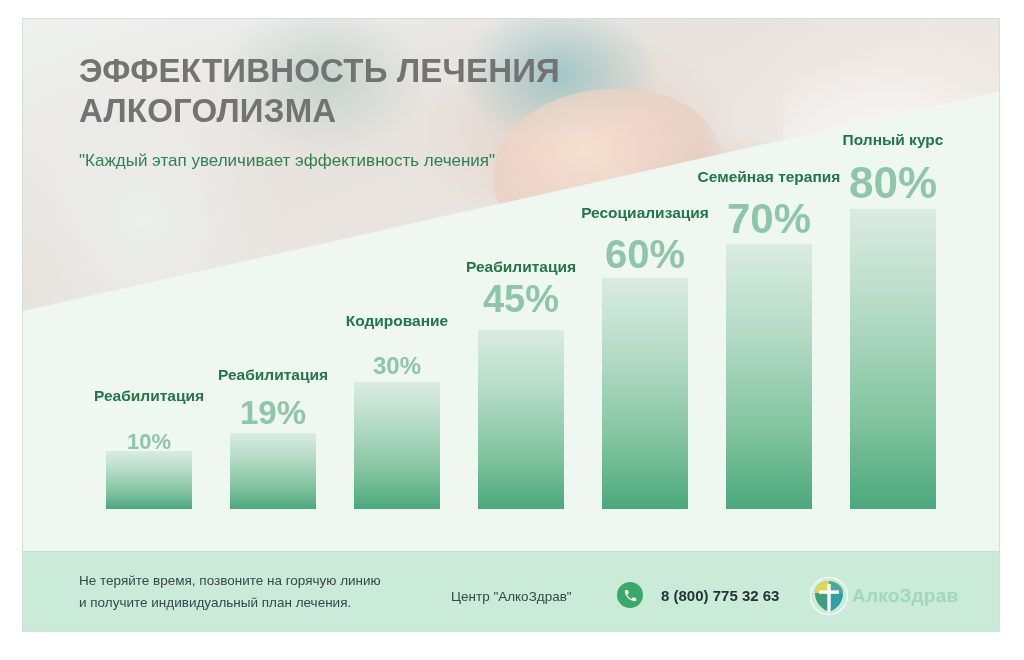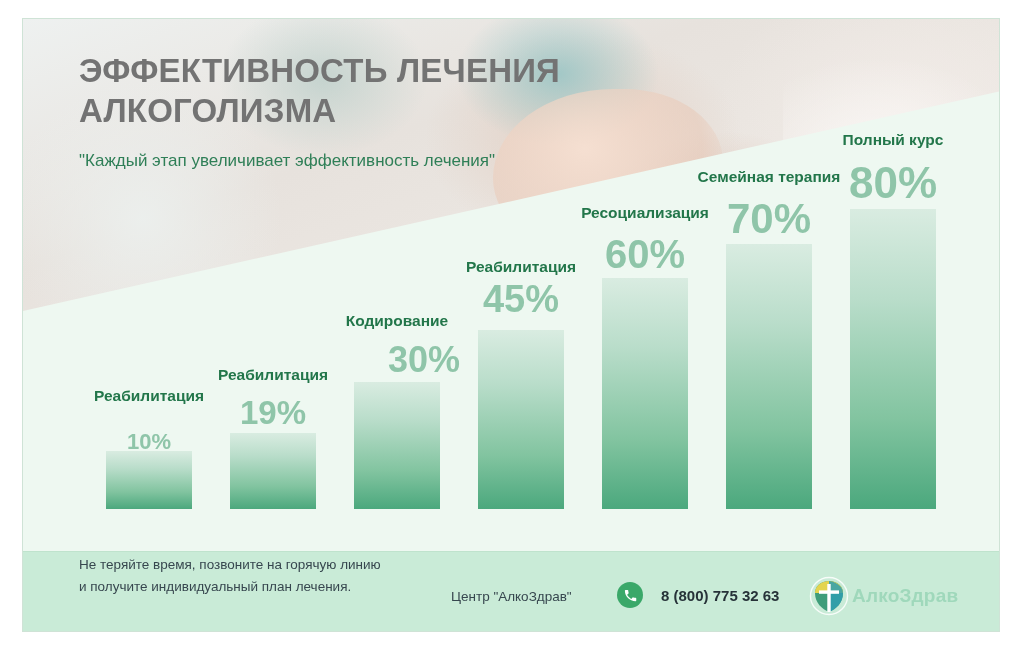--- a/index.html
+++ b/index.html
@@ -108,21 +108,21 @@
   }
 
   
   .footer{
     position:absolute; left:0; bottom:0;
     width:100%; height:79px;
     background:#c9ebd7;
     border-top:1px solid #bfe3cd;
   }
   .footer-note{
-    position:absolute; left:56px; top:2px;
+    position:absolute; left:56px; top:18px;
     color:#37474f;
     font-size:13.5px; line-height:1.65;
     white-space:pre-line;
   }
   .center-name{
     position:absolute; left:428px; top:37px;
     color:#37474f; font-size:13.5px;
     white-space:nowrap;
   }
   .phone-wrap{
@@ -170,21 +170,21 @@
         <div class="value-label" style="font-size: 22px; bottom: 56px;">10%</div>
         <div class="stage-label" style="bottom: 104.5px; transform: translateX(-50%);">Реабилитация</div>
       </div>
       <div class="bar-group" style="left: 207px; width: 86px; bottom: 122px; height: 75.75px;">
         <div class="bar" style="height: 75.75px; bottom: 0px;"></div>
         <div class="value-label" style="font-size: 33px; bottom: 79.75px;">19%</div>
         <div class="stage-label" style="bottom: 124.75px; transform: translateX(-50%);">Реабилитация</div>
       </div>
       <div class="bar-group" style="left: 331px; width: 86px; bottom: 122px; height: 127.5px;">
         <div class="bar" style="height: 127.5px; bottom: 0px;"></div>
-        <div class="value-label" style="font-size: 36px; bottom: 131.5px; margin-left: 27px;">30%</div>
+        <div class="value-label" style="font-size: 24px; bottom: 131.5px;">30%</div>
         <div class="stage-label" style="bottom: 179.5px; transform: translateX(-50%);">Кодирование</div>
       </div>
       <div class="bar-group" style="left: 455px; width: 86px; bottom: 122px; height: 179.25px;">
         <div class="bar" style="height: 179.25px; bottom: 0px;"></div>
         <div class="value-label" style="font-size: 38px; bottom: 191px;">45%</div>
         <div class="stage-label" style="bottom: 233.25px; transform: translateX(-50%);">Реабилитация</div>
       </div>
       <div class="bar-group" style="left: 579px; width: 86px; bottom: 122px; height: 231px;">
         <div class="bar" style="height: 231px; bottom: 0px;"></div>
         <div class="value-label" style="font-size: 40px; bottom: 235px; text-align: right;">60%</div>

